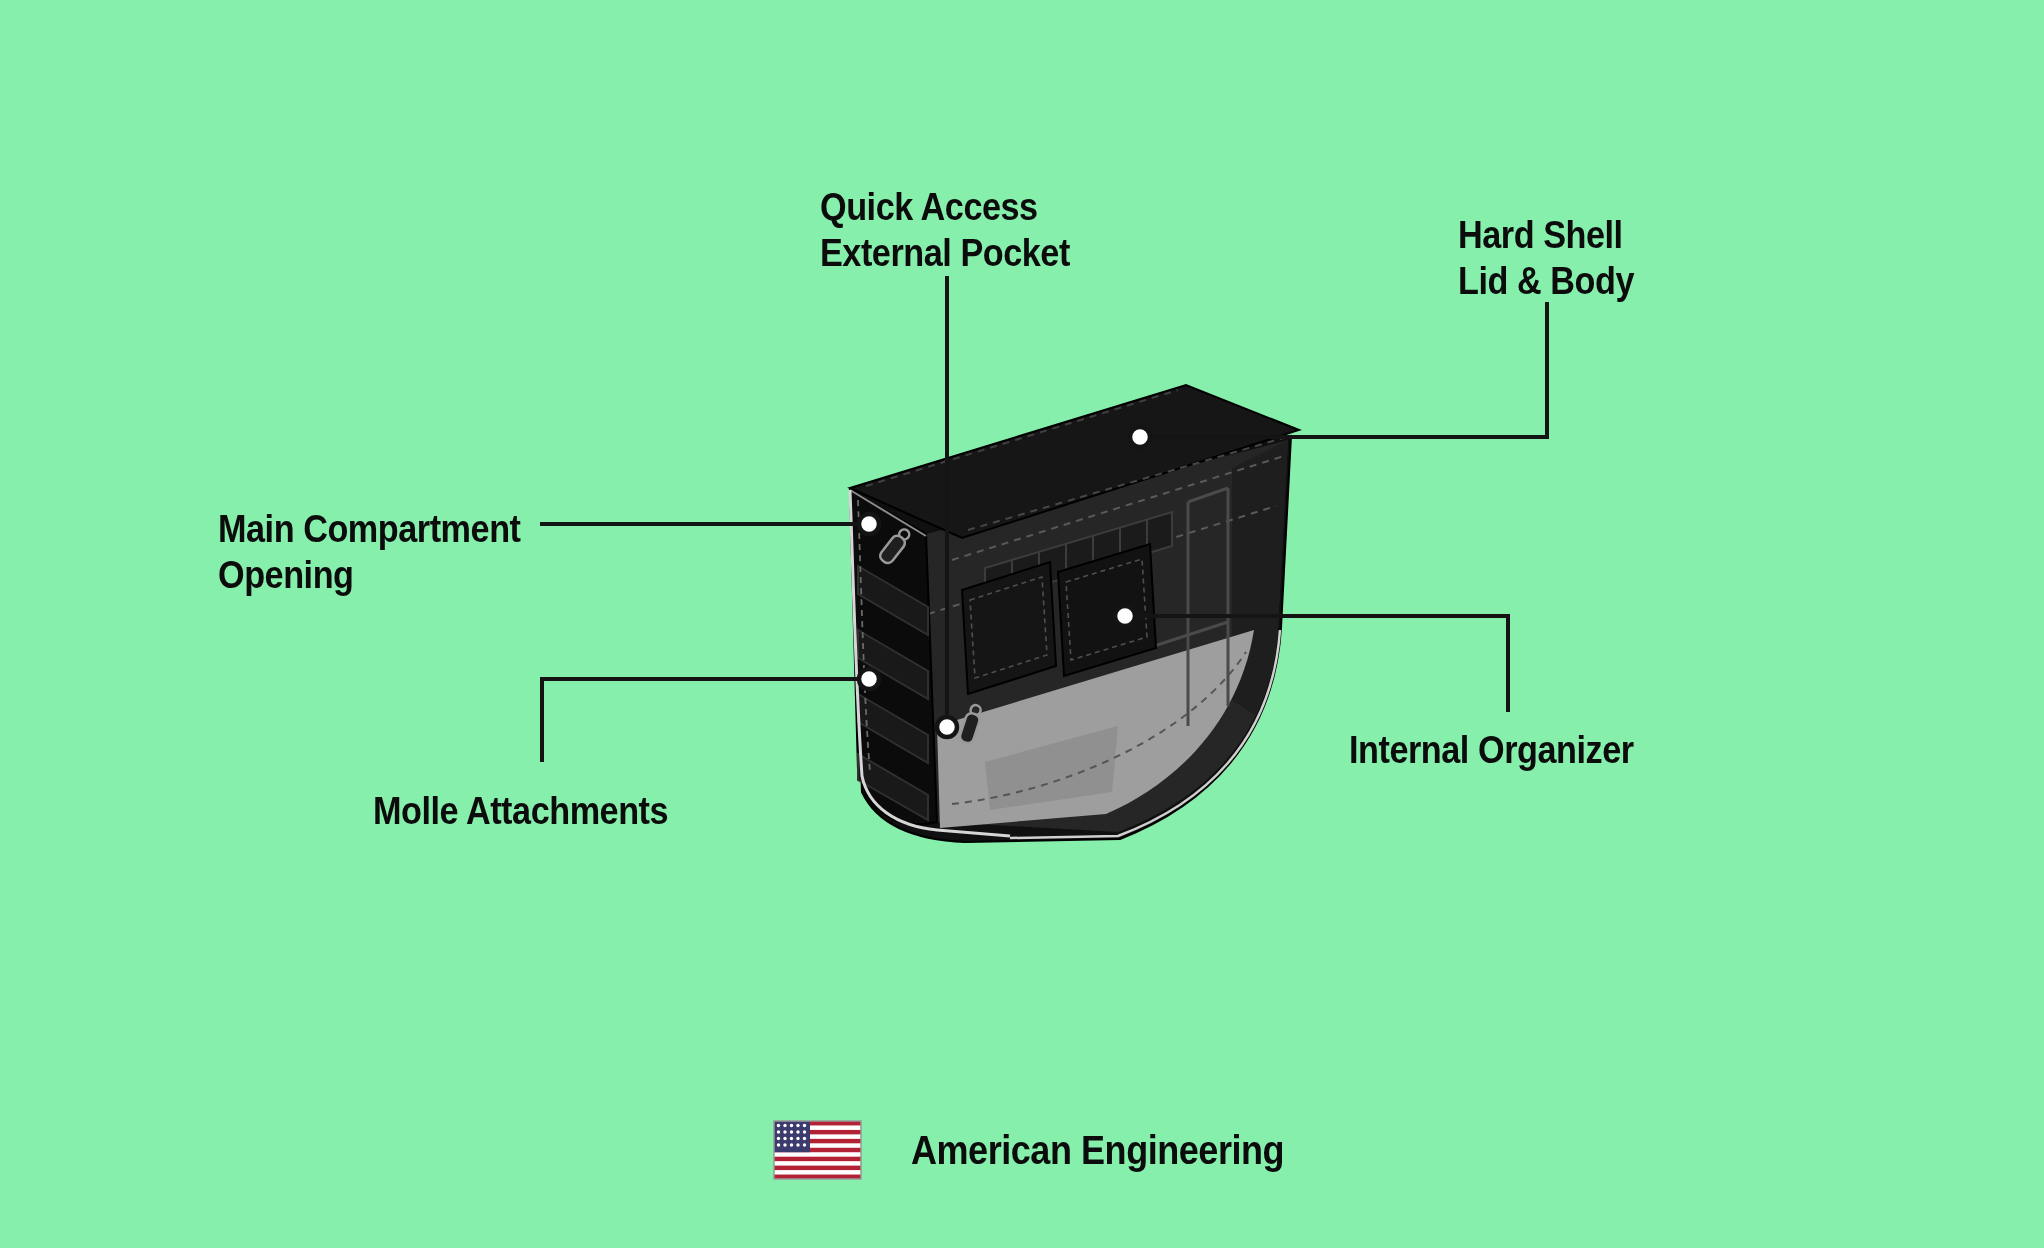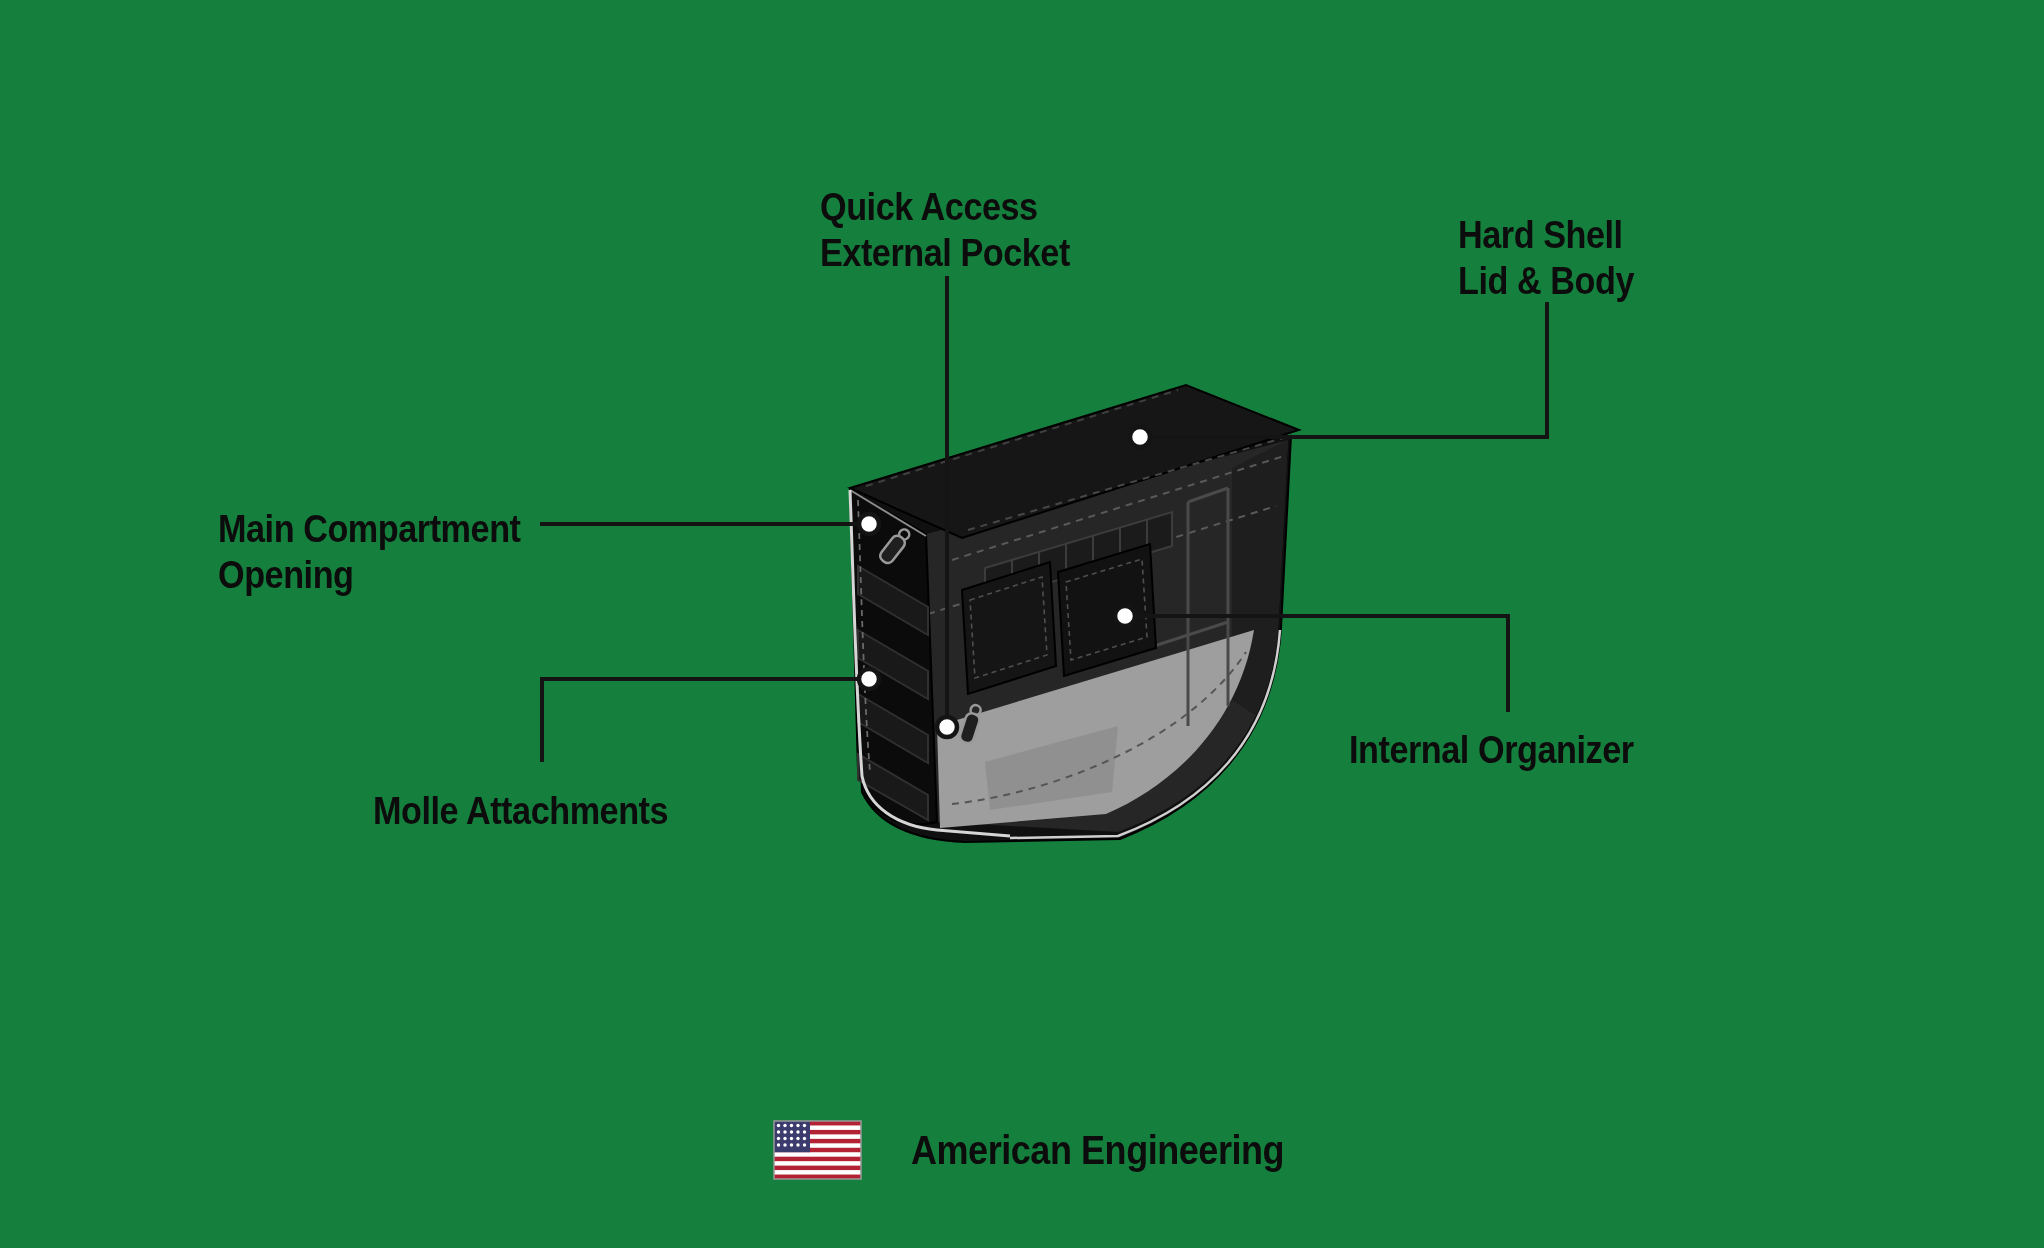--- a/index.html
+++ b/index.html
@@ -1,19 +1,19 @@
 <!DOCTYPE html>
 <html><head>
 <meta charset="utf-8">
 <style>
   html,body{margin:0;padding:0;background:#ffffff;}
   .stage{
     position:relative;
     width:2044px;height:1248px;
-    background:#15803d;
+    background:#86efac;
     font-family:"Liberation Sans", sans-serif;
     overflow:hidden;
   }
   .art{position:absolute;left:0;top:0;width:2044px;height:1248px;}
   .label{
     position:absolute;
     display:flex;flex-direction:column;
     font-weight:700;
     font-size:38px;
     line-height:46px;

